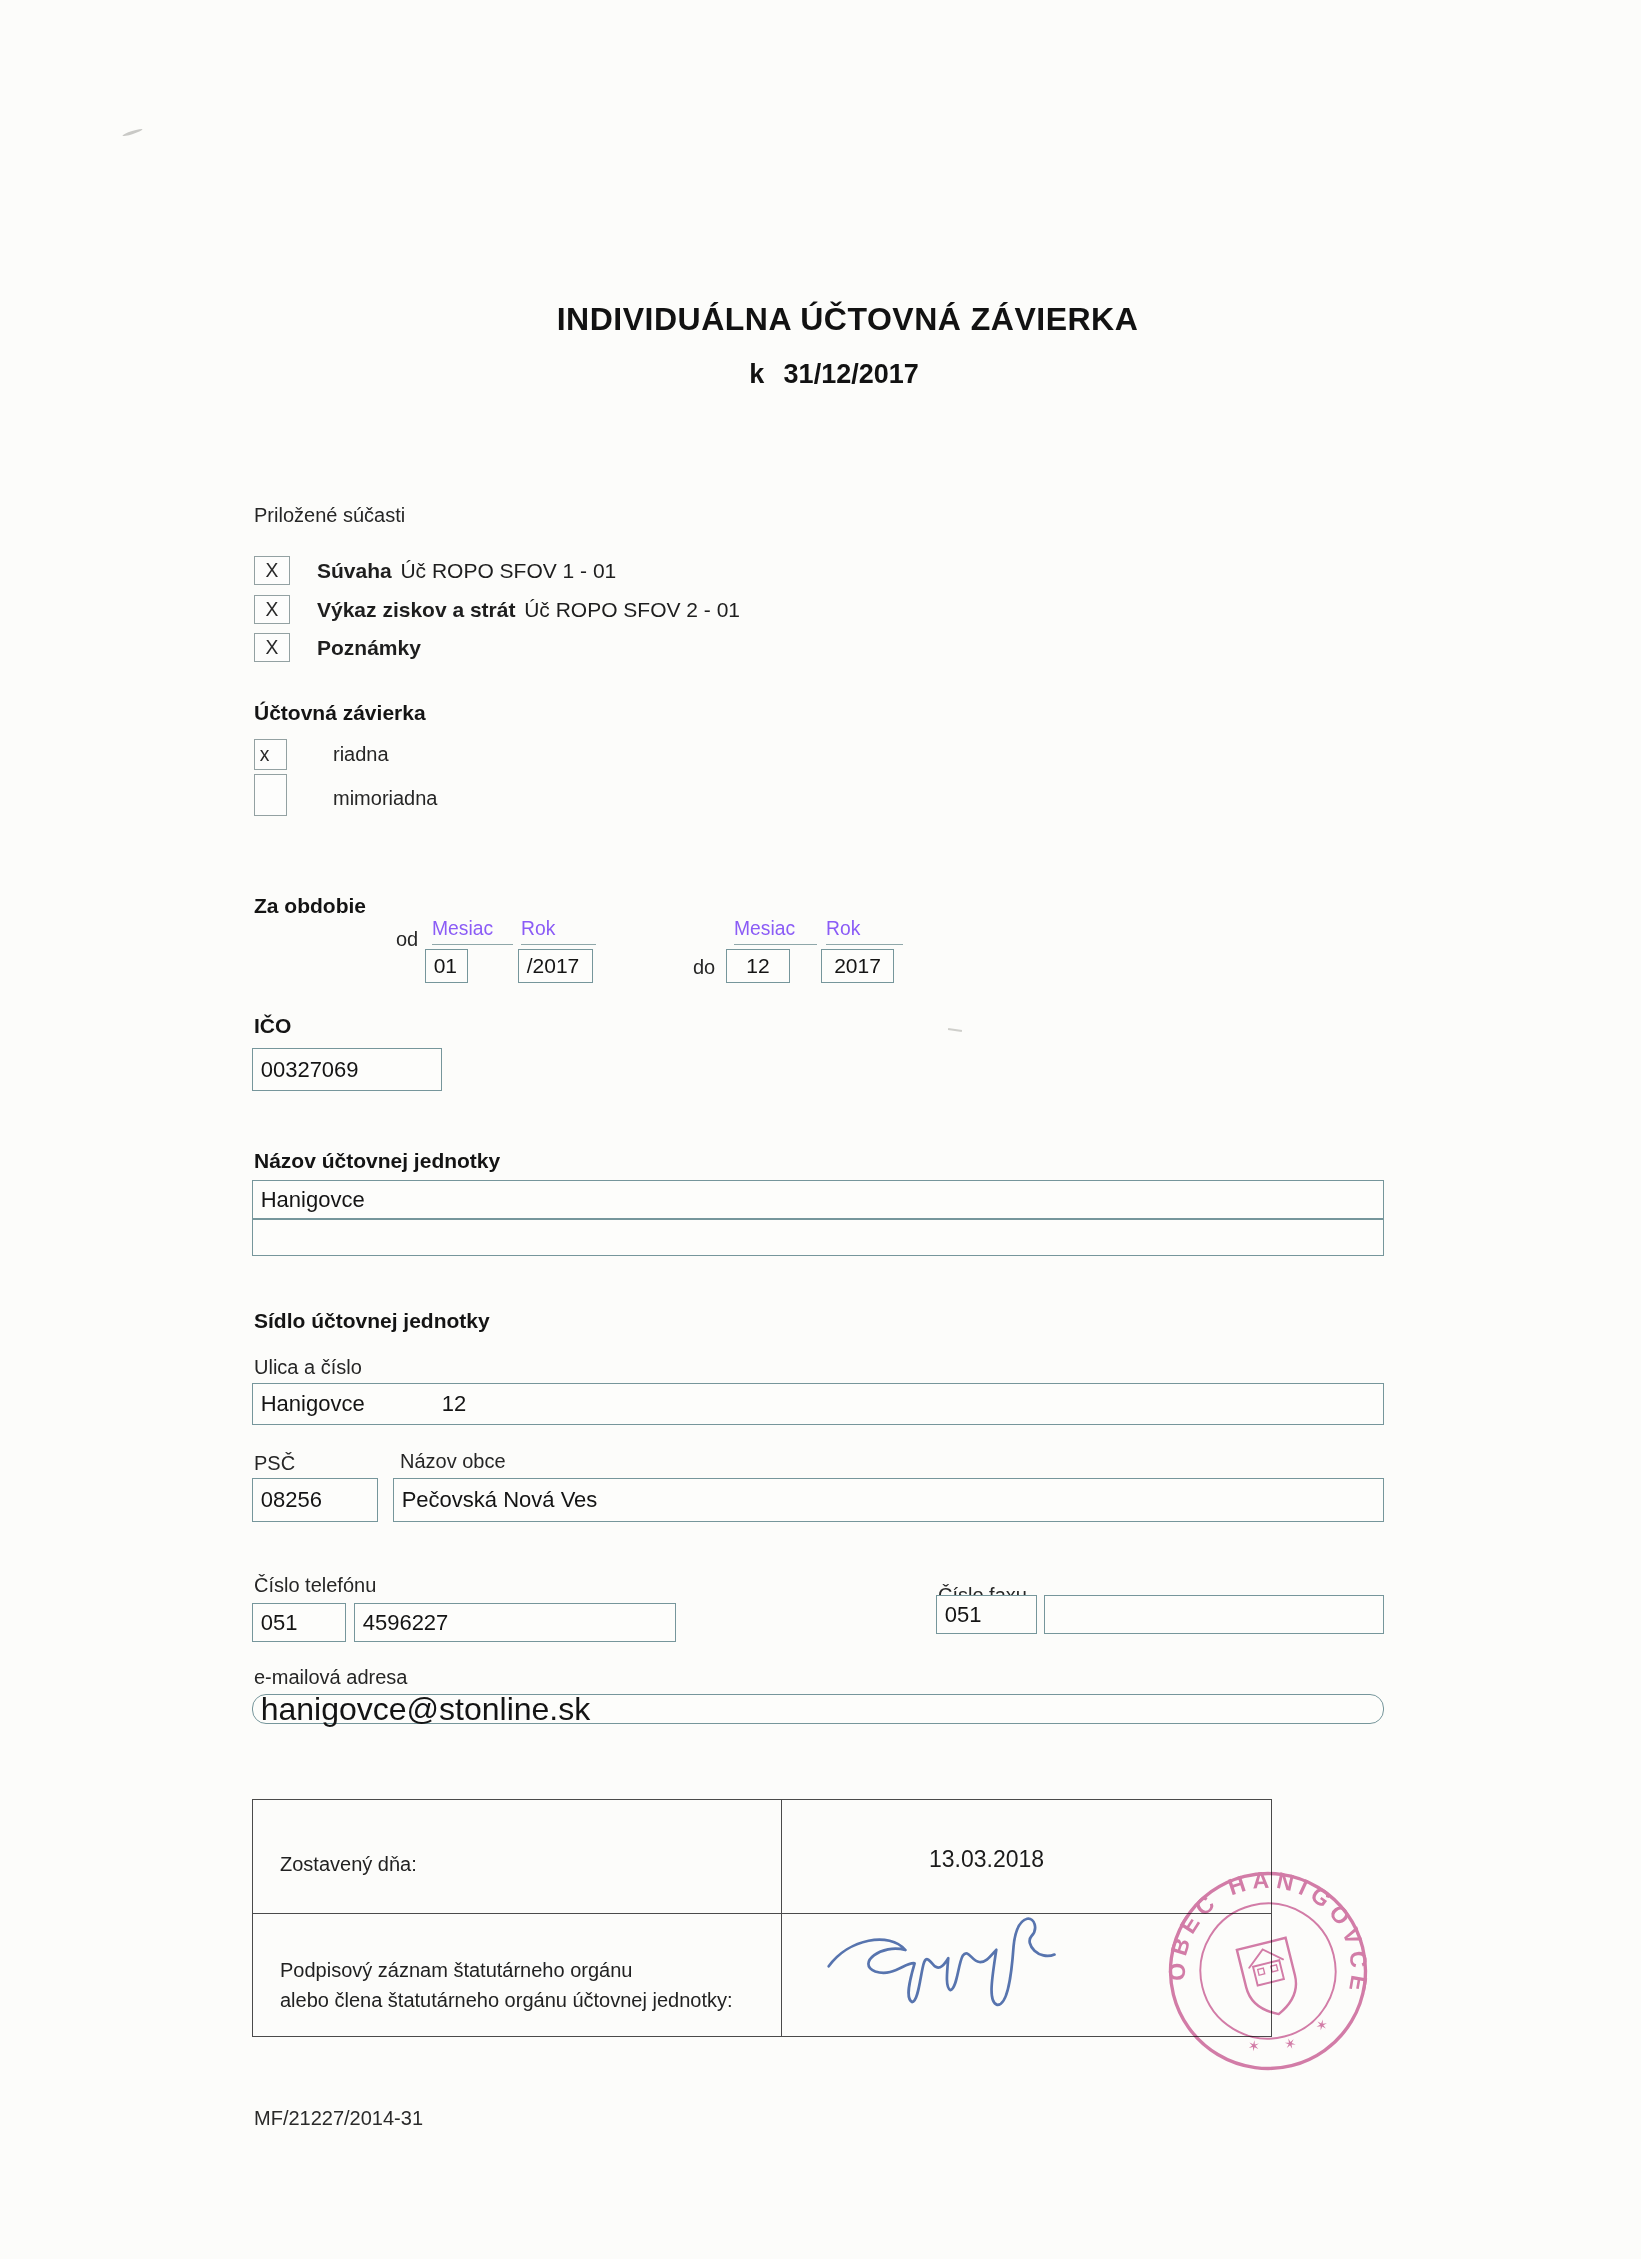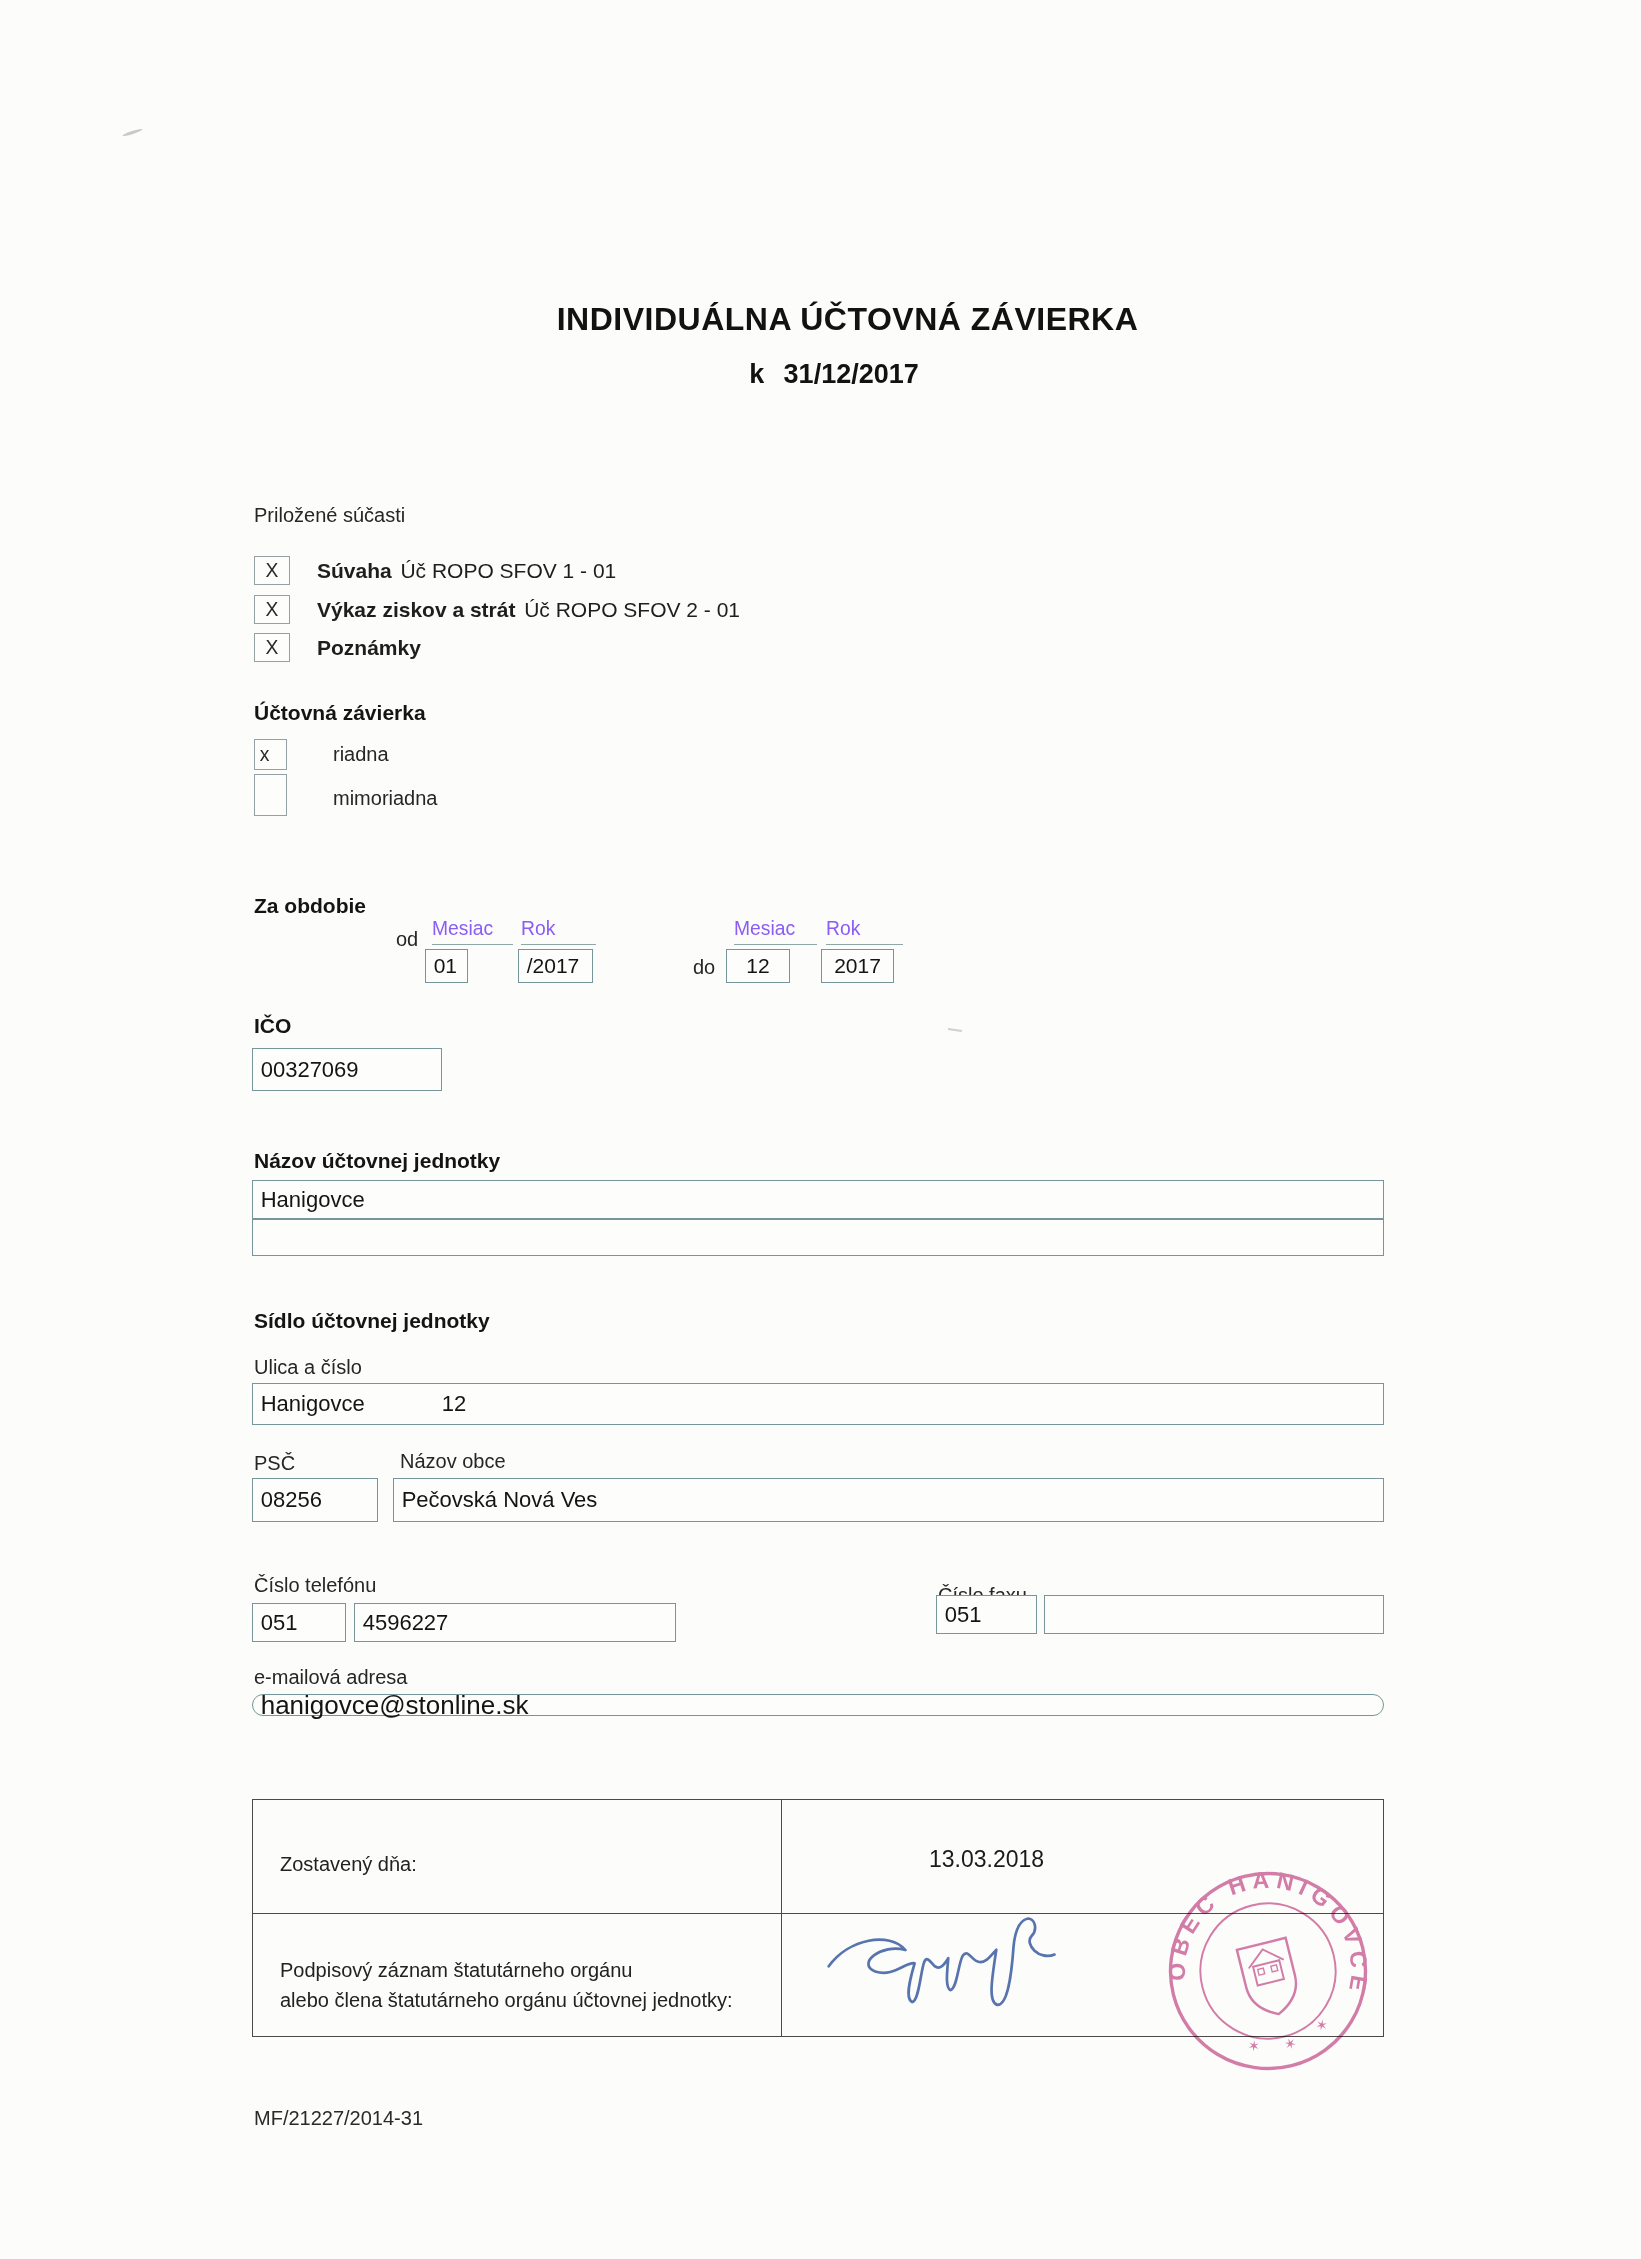--- a/index.html
+++ b/index.html
@@ -40,21 +40,21 @@
     display:flex; align-items:center; font-size:22px; color:#141414;
     padding:0 7.7px; white-space:pre;
   }
   .box.sm { font-size:21px; }
   .box.center { justify-content:center; }
   .ul {
     position:absolute; font-size:19.3px; color:#8b5cf6;
     border-bottom:1.9px solid #8fa7a9; padding-bottom:3.9px; text-align:left;
   }
   .sig-table {
-    position:absolute; left:252px; top:1799px; width:1132px; height:238px;
+    position:absolute; left:252px; top:1799px; width:1020px; height:238px;
     border:1.9px solid #4a4a4a; display:grid;
     grid-template-columns:529px 1fr; grid-template-rows:114px 1fr;
     background:transparent;
   }
   .cell { font-size:20px; color:#222; position:relative; }
   .c00 { border-right:1.9px solid #4a4a4a; border-bottom:1.9px solid #4a4a4a; padding:53px 0 0 27px; }
   .c01 { border-bottom:1.9px solid #4a4a4a; padding:46px 0 0 147px; font-size:23px; color:#1a1a1a; }
   .c10 { border-right:1.9px solid #4a4a4a; padding:41px 0 0 27px; line-height:30px; }
   .c11 { position:relative; }
   .signature {
@@ -159,21 +159,21 @@
   <div class="box" style="left:393px; top:1478px; width:991px; height:44px;">Pečovská Nová Ves</div>
 
   <div class="lbl" style="left:254px; top:1574px;">Číslo telefónu</div>
   <div class="lbl" style="left:938px; top:1568px;margin-top:16px;">Číslo faxu</div>
   <div class="box" style="left:252px; top:1603px; width:94px; height:39px;">051</div>
   <div class="box" style="left:354px; top:1603px; width:322px; height:39px;">4596227</div>
   <div class="box" style="left:936px; top:1595px; width:101px; height:39px;">051</div>
   <div class="box" style="left:1044px; top:1595px; width:340px; height:39px;"></div>
 
   <div class="lbl" style="left:254px; top:1666px;">e-mailová adresa</div>
-  <div class="box" style="left:252px; top:1694px; width:1132px; height:22px; font-size:26px;border-radius:14px;">hanigovce@stonline.sk</div>
+  <div class="box" style="left:252px; top:1694px; width:1132px; height:30px; font-size:32px;border-radius:14px;">hanigovce@stonline.sk</div>
 
   <div class="sig-table">
     <div class="cell c00">
       <span>Zostavený dňa:</span>
     </div>
     <div class="cell c01">
       <span>13.03.2018</span>
     </div>
     <div class="cell c10">
       <div>Podpisový záznam štatutárneho orgánu</div>

